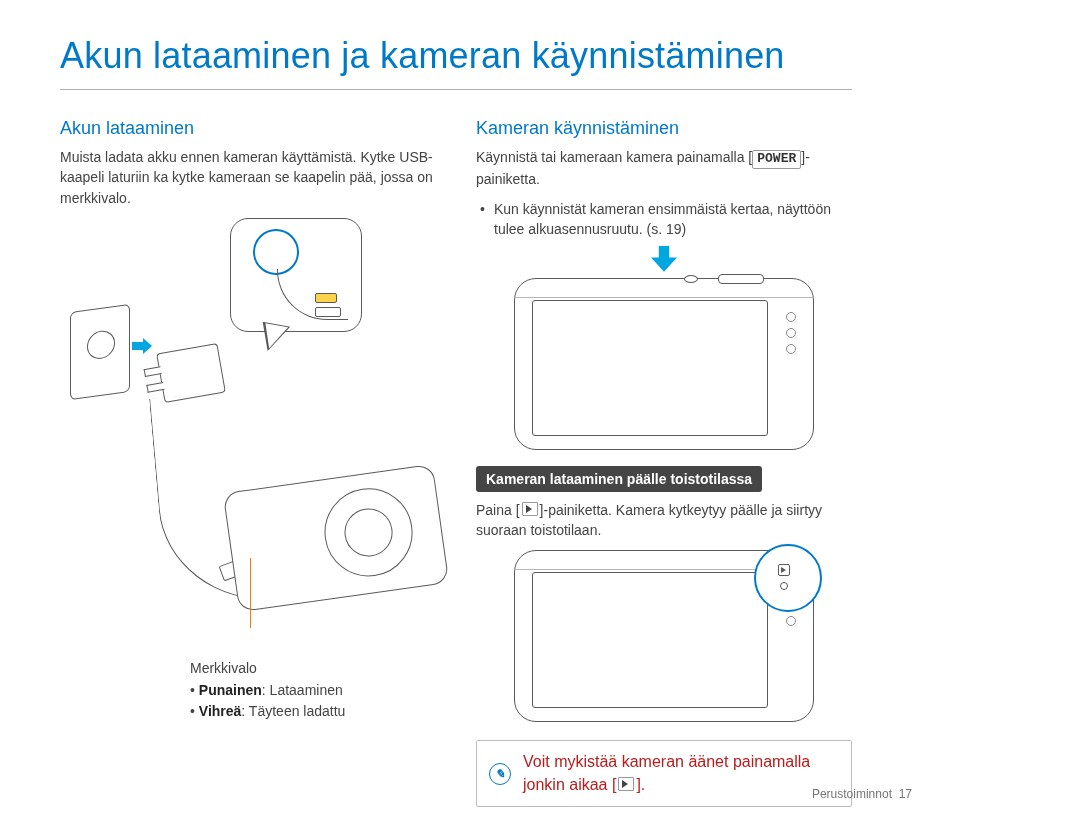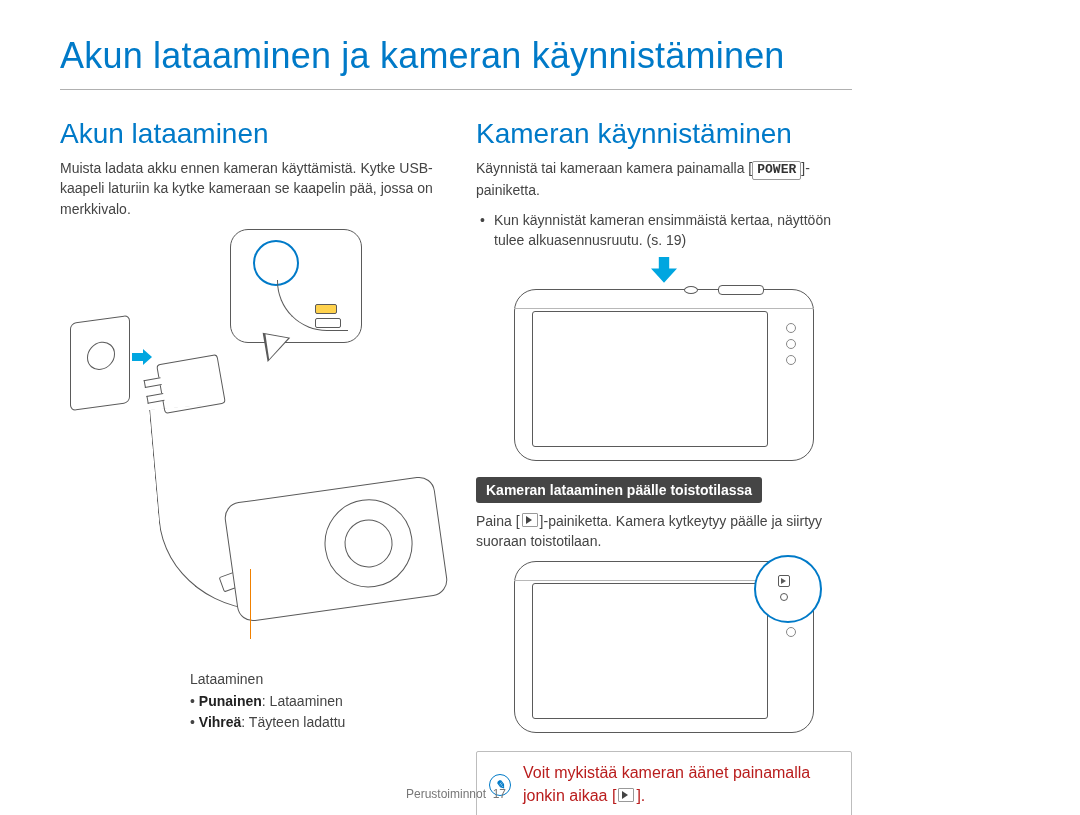--- a/index.html
+++ b/index.html
@@ -30,21 +30,21 @@
   .cols {
     display: flex;
     gap: 40px;
   }
   .col {
     flex: 1;
     min-width: 0;
   }
   .section-heading {
     color: #007ac8;
-    font-size: 28px;
+    font-size: 18px;
     font-weight: 400;
     margin: 0 0 8px 0;
   }
   .body-text {
     font-size: 14px;
     line-height: 1.45;
     color: #444;
     margin: 0 0 10px 0;
   }
   .bullet {
@@ -108,21 +108,21 @@
   }
   .note-text {
     font-size: 16px;
     color: #b91c1c;
     line-height: 1.4;
   }
   .footer {
     position: absolute;
     bottom: 14px;
     left: 0; right: 0;
-    text-align: center;
+    text-align: right;
     font-size: 12px;
     color: #777;
   }
   .power-key {
     display:inline-block;
     border:1px solid #999;
     padding: 0 4px;
     font-size:13px;
     border-radius:2px;
     font-weight:700;
@@ -347,21 +347,21 @@
           <div class="arrow-right-small plug-arrow"></div>
           <div class="charger"></div>
           <div class="usb-cable"></div>
           <div class="usb-plug"></div>
           <div class="camera-left"></div>
           <div class="led-pointer"></div>
         </div>
       </div>
 
       <div class="caption-block">
-        <span class="caption-line">Lataaminen</span>
+        <span class="caption-line">Merkkivalo</span>
         <span class="caption-line">• <span class="bold">Punainen</span><span>: Lataaminen</span></span>
         <span class="caption-line">• <span class="bold">Vihreä</span><span>: Täyteen ladattu</span></span>
       </div>
     </div>
 
     <div class="col">
       <div class="section-heading">Kameran käynnistäminen</div>
 
       <p class="body-text">
         <span>Käynnistä tai kameraan kamera painamalla [</span><span class="power-key">POWER</span><span>]-painiketta.</span>

